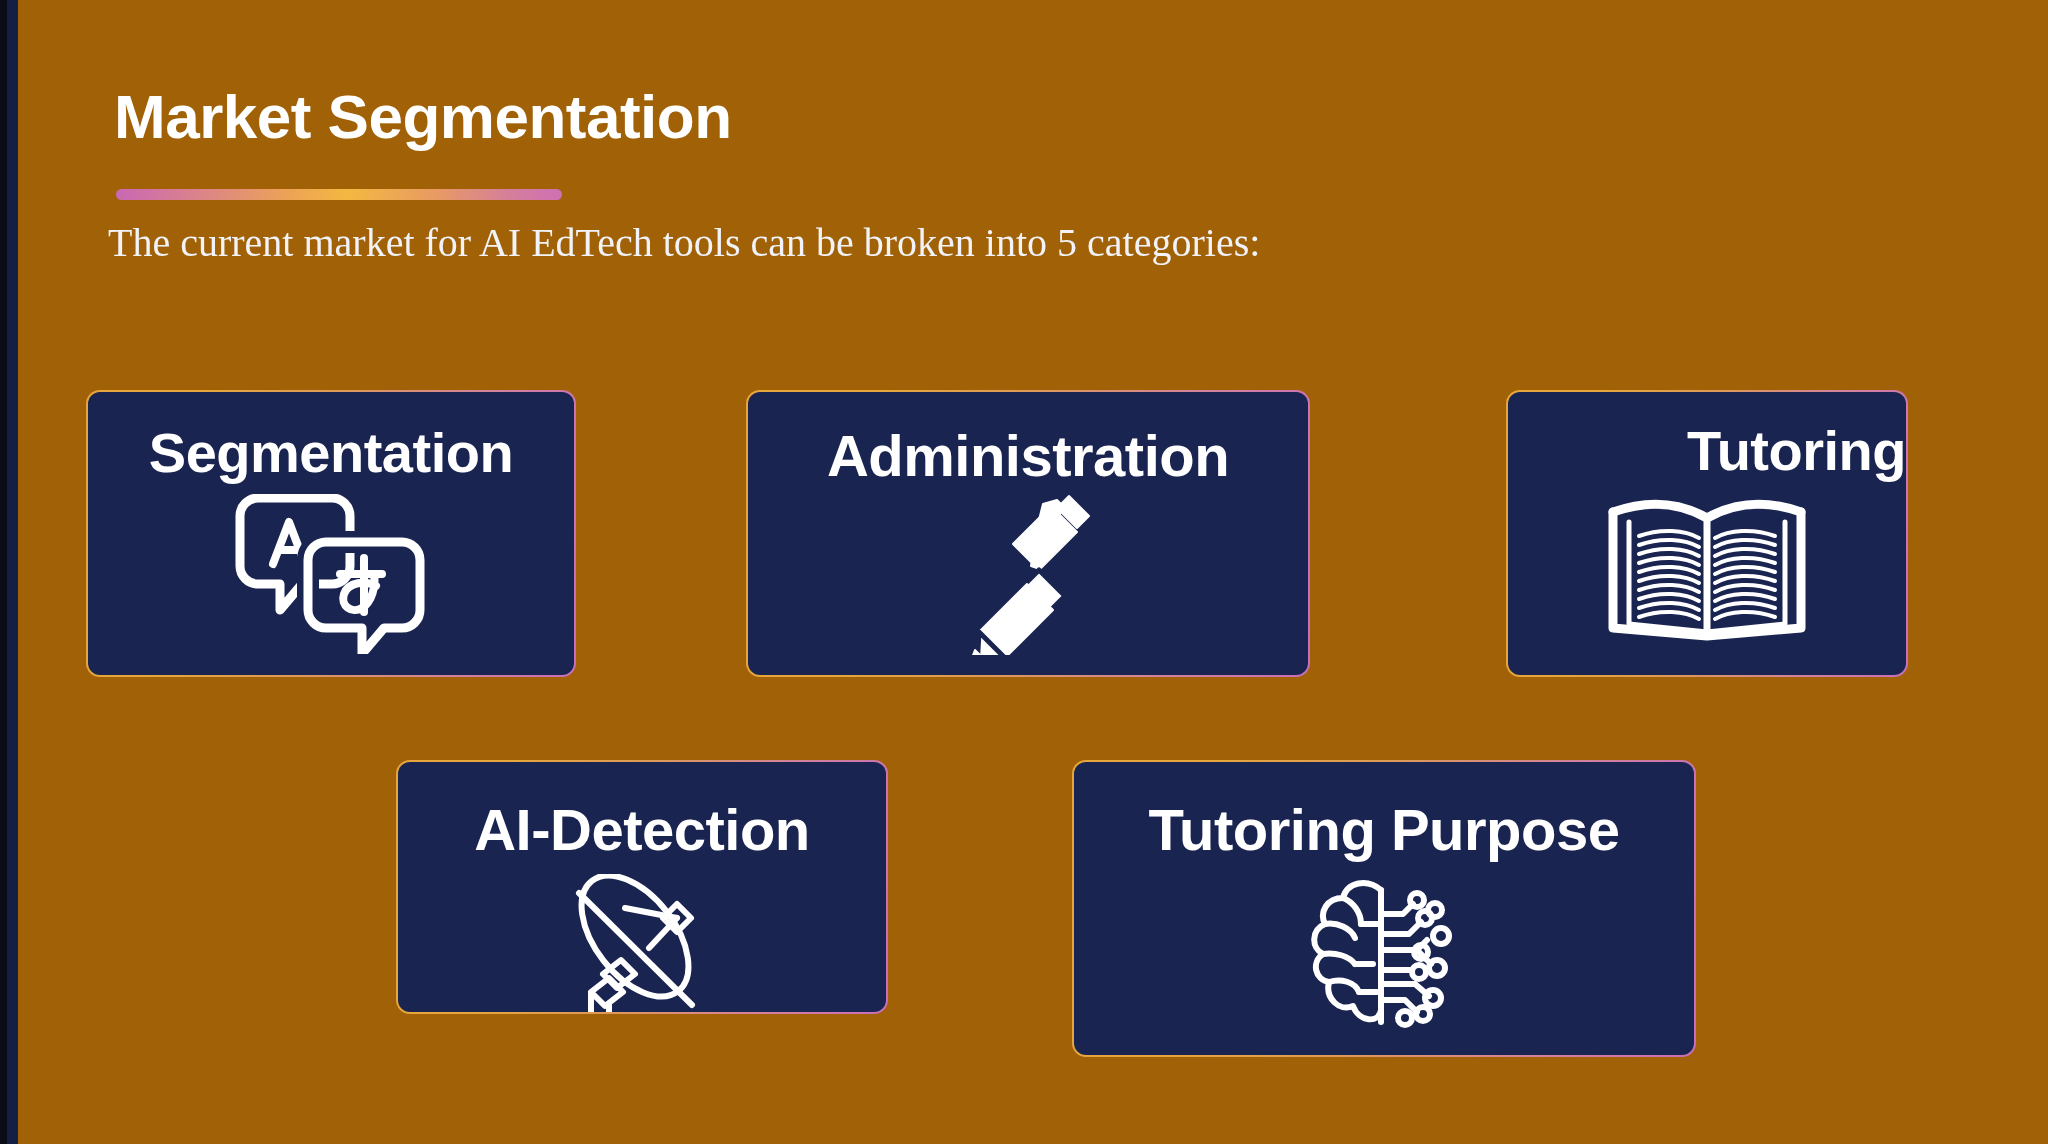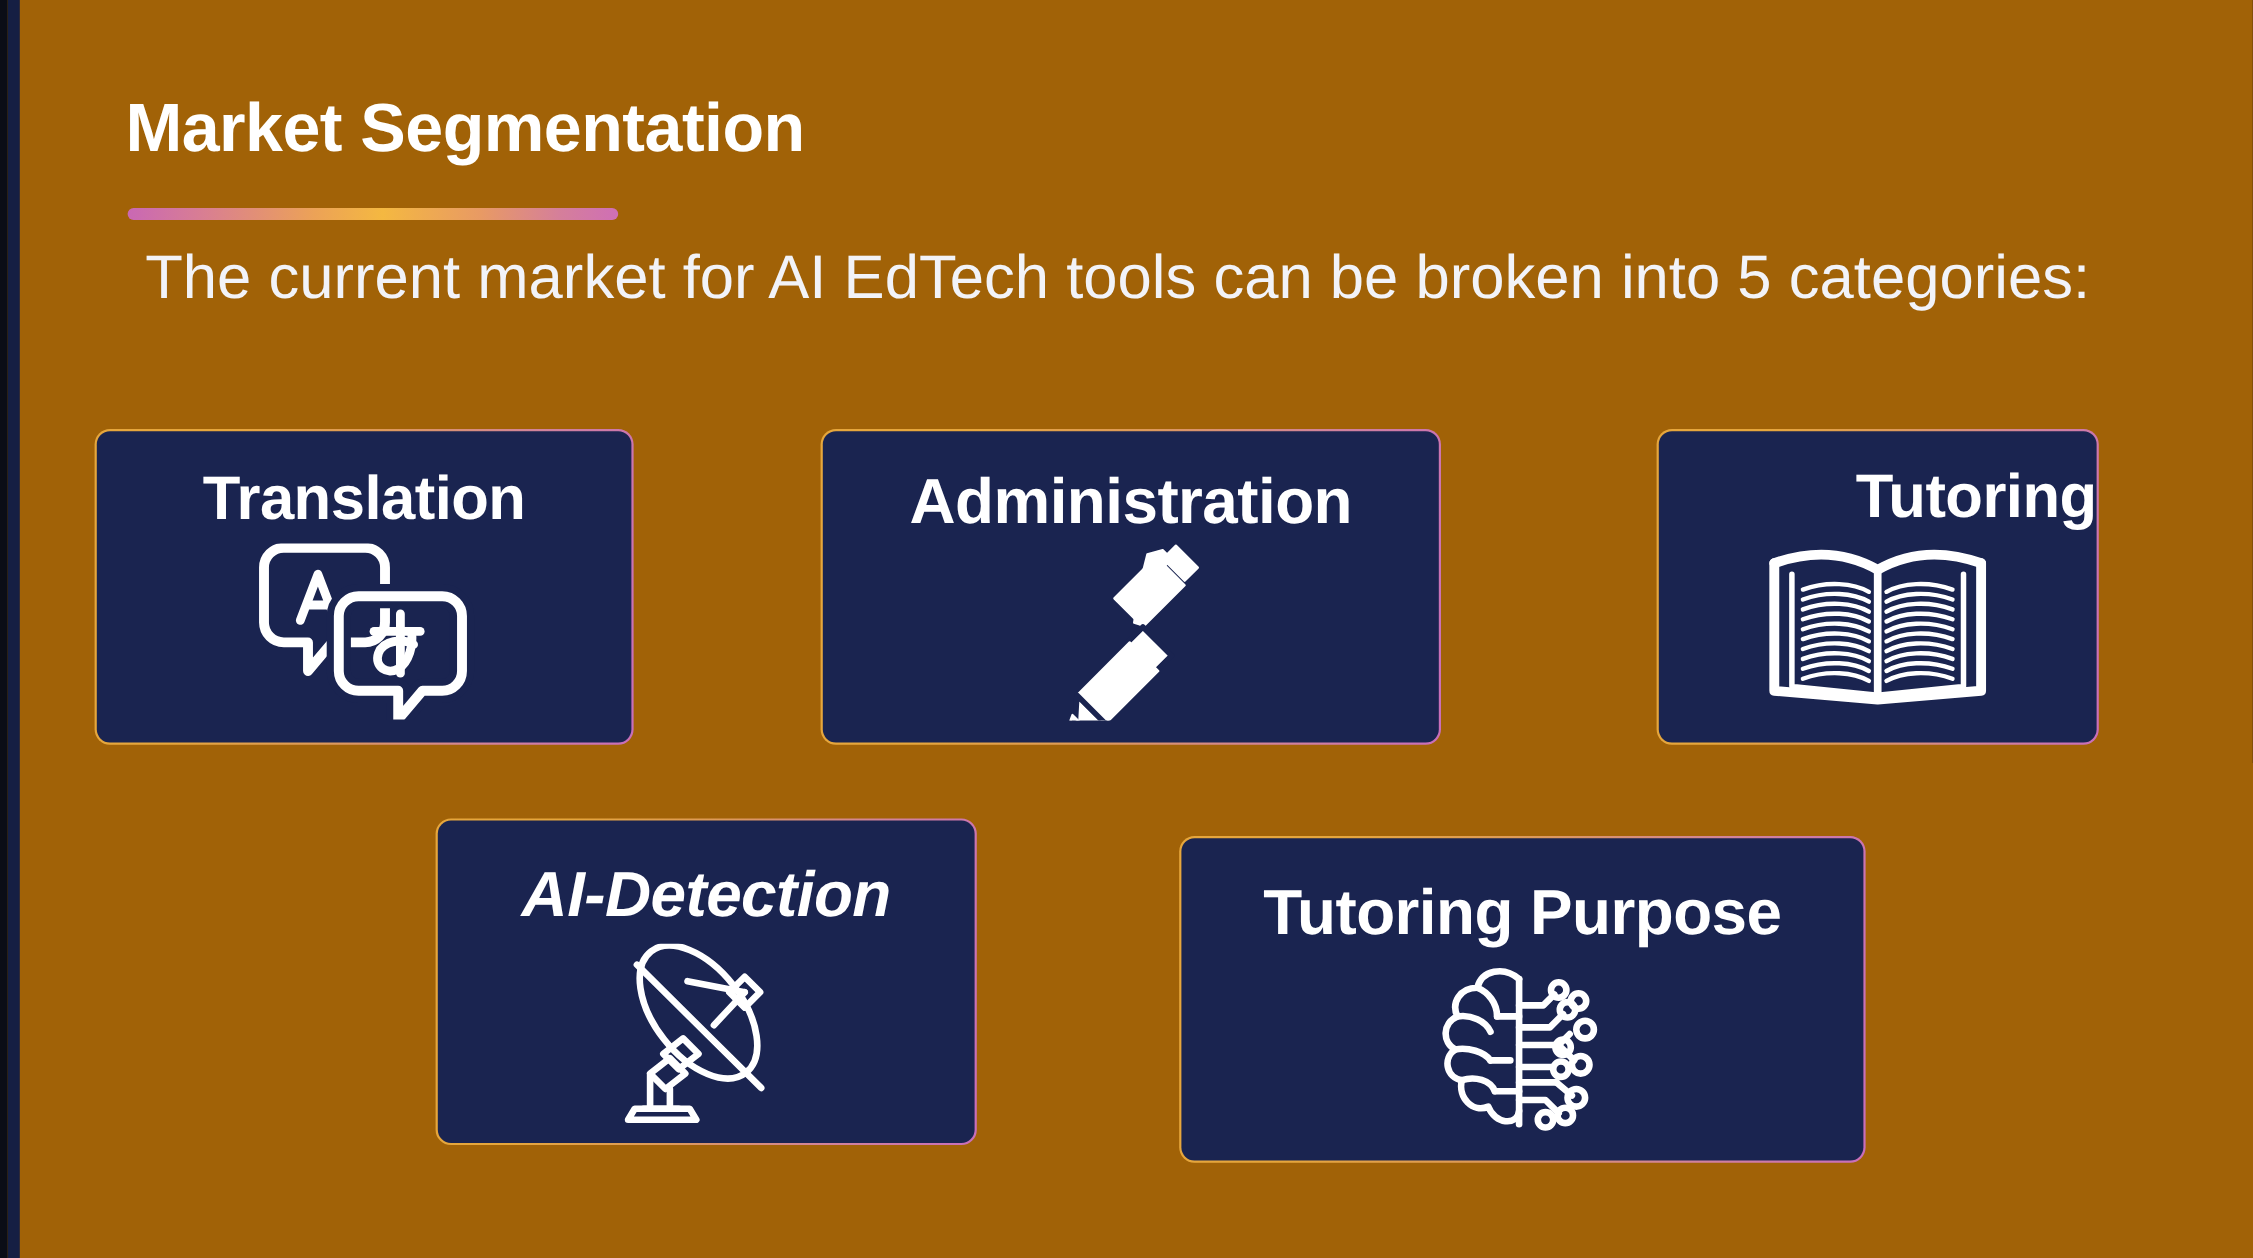--- a/index.html
+++ b/index.html
@@ -63,27 +63,28 @@
         #c968b4 0%,
         #d97f91 16%,
         #eca257 38%,
         #f4b841 52%,
         #e89a64 72%,
         #d57f9a 88%,
         #cf6fb5 100%);
   }
   .subtitle {
     position: absolute;
-    left: 132px;
+    left: 108px;
     top: 221px;
-    font-size: 56px;
+    font-size: 40px;
     font-weight: 400;
     color: #f2f3f8;
     white-space: nowrap;
     line-height: 1.1;
+    font-family: Liberation Serif, serif;
   }
 
   
   .card {
     position: absolute;
     border-radius: 14px;
     padding: 2px;
     box-sizing: border-box;
     background: linear-gradient(100deg,
         #e6a63c 0%,
@@ -117,21 +118,21 @@
     display: flex;
     justify-content: center;
     align-items: center;
   }
 
   
   #card-translation    { left: 86px;   top: 390px; width: 490px;  height: 287px; }
   #card-administration { left: 746px;  top: 390px; width: 564px;  height: 287px; }
   #card-tutoring       { left: 1506px; top: 390px; width: 402px;  height: 287px; }
   
-  #card-ai-detection   { left: 396px;  top: 744px; width: 492px;  height: 297px; font-style: italic; }
+  #card-ai-detection   { left: 396px;  top: 760px; width: 492px;  height: 254px; }
   #card-general        { left: 1072px; top: 760px; width: 624px;  height: 297px; }
 
   #card-translation    .card-title { top: 28px;  font-size: 56px; }
   #card-administration .card-title { top: 30px;  font-size: 58px; }
   #card-tutoring       .card-title { top: 26px;  font-size: 56px; text-align: right; }
   #card-ai-detection   .card-title { top: 34px;  font-size: 58px; }
   #card-general        .card-title { top: 34px;  font-size: 58px; }
 
   #card-translation    .card-icon { top: 102px; }
   #card-administration .card-icon { top: 98px;  }
@@ -148,21 +149,21 @@
 
   <div class="left-bezel-shade"></div>
   <div class="left-bezel"></div>
 
   <div class="page-title">Market Segmentation</div>
   <div class="title-rule"></div>
   <div class="subtitle">The current market for AI EdTech tools can be broken into 5 categories:</div>
 
   <div class="card" id="card-translation">
     <div class="card-inner">
-      <div class="card-title">Translation</div>
+      <div class="card-title">Segmentation</div>
       <div class="card-icon">
         <svg width="210" height="160" viewBox="0 0 210 160" fill="none" stroke="#ffffff" stroke-width="9" stroke-linecap="round" stroke-linejoin="round">
 
           <path d="M14 22 a18 18 0 0 1 18-18 h74 a18 18 0 0 1 18 18 v50 a18 18 0 0 1 -18 18 h-30 l-22 26 v-26 h-22 a18 18 0 0 1 -18 -18 z"></path>
 
           <path d="M47 70 L63 28 L79 70 M53 56 L73 56" stroke-width="8"></path>
 
           <path d="M82 66 a18 18 0 0 1 18 -18 h76 a18 18 0 0 1 18 18 v50 a18 18 0 0 1 -18 18 h-18 l-22 26 v-26 h-36 a18 18 0 0 1 -18 -18 z" stroke="#1a2450" stroke-width="22"></path>
           <path d="M82 66 a18 18 0 0 1 18 -18 h76 a18 18 0 0 1 18 18 v50 a18 18 0 0 1 -18 18 h-18 l-22 26 v-26 h-36 a18 18 0 0 1 -18 -18 z"></path>
 

